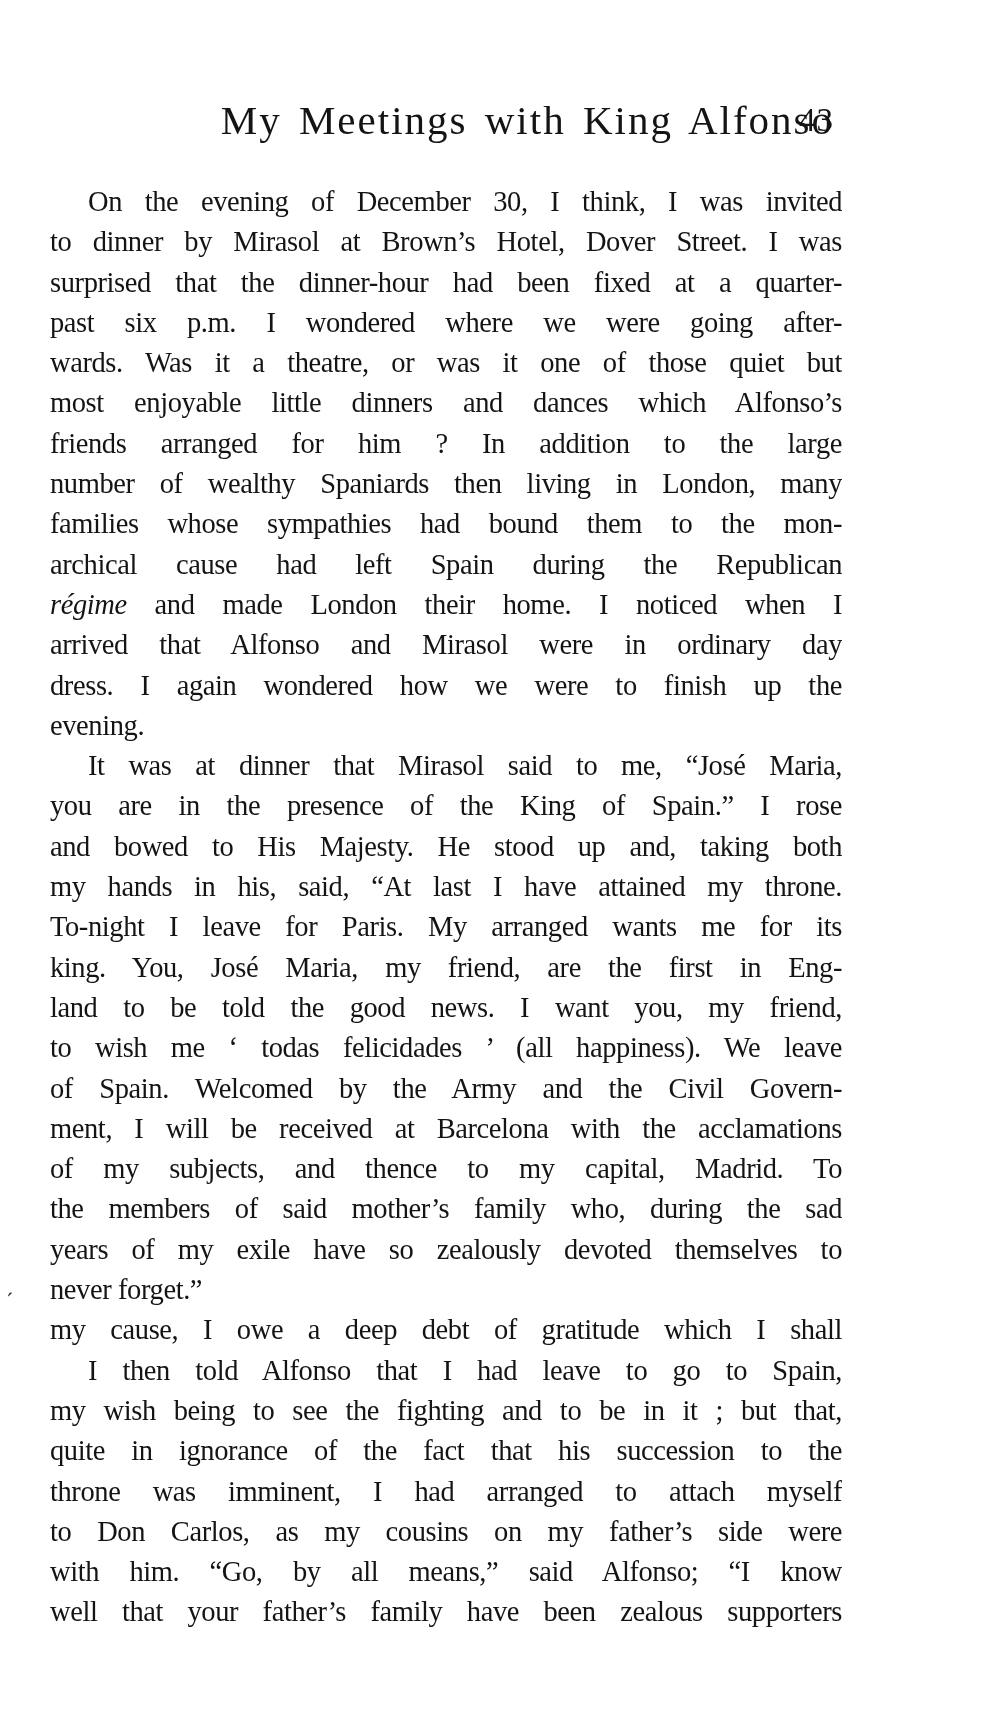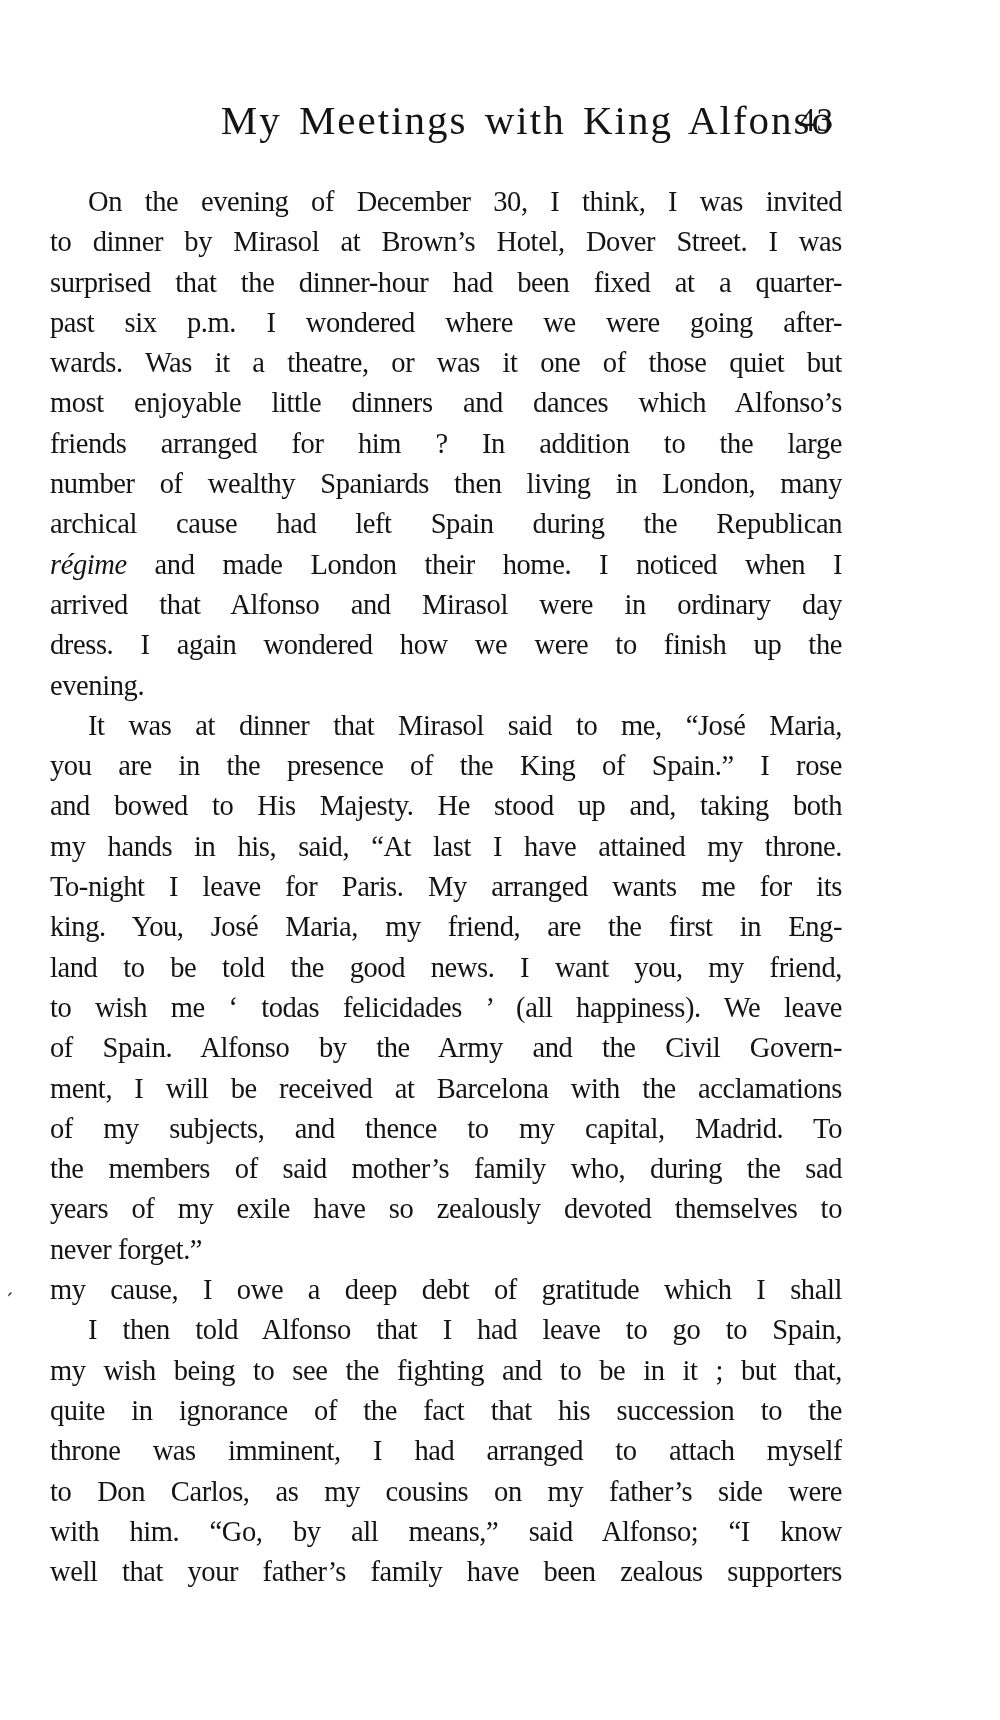--- a/index.html
+++ b/index.html
@@ -80,34 +80,35 @@
     </div>
     <div class="body-text">
         <div class="line indent"><span>On the evening of December 30, I think, I was invited</span></div>
         <div class="line"><span>to dinner by Mirasol at Brown’s Hotel, Dover Street.  I was</span></div>
         <div class="line"><span>surprised that the dinner-hour had been fixed at a quarter-</span></div>
         <div class="line"><span>past six p.m.  I wondered where we were going after-</span></div>
         <div class="line"><span>wards.  Was it a theatre, or was it one of those quiet but</span></div>
         <div class="line"><span>most enjoyable little dinners and dances which Alfonso’s</span></div>
         <div class="line"><span>friends arranged for him ?  In addition to the large</span></div>
         <div class="line"><span>number of wealthy Spaniards then living in London, many</span></div>
+        <div class="line"><span>families whose sympathies had bound them to the mon-</span></div>
         <div class="line"><span>archical cause had left Spain during the Republican</span></div>
         <div class="line"><span class="italic">régime</span><span> and made London their home.  I noticed when I</span></div>
         <div class="line"><span>arrived that Alfonso and Mirasol were in ordinary day</span></div>
         <div class="line"><span>dress.  I again wondered how we were to finish up the</span></div>
         <div class="line last"><span>evening.</span></div>
         <div class="line indent"><span>It was at dinner that Mirasol said to me, “José Maria,</span></div>
         <div class="line"><span>you are in the presence of the King of Spain.”  I rose</span></div>
         <div class="line"><span>and bowed to His Majesty.  He stood up and, taking both</span></div>
         <div class="line"><span>my hands in his, said, “At last I have attained my throne.</span></div>
         <div class="line"><span>To-night I leave for Paris.  My arranged wants me for its</span></div>
         <div class="line"><span>king.  You, José Maria, my friend, are the first in Eng-</span></div>
         <div class="line"><span>land to be told the good news.  I want you, my friend,</span></div>
         <div class="line"><span>to wish me ‘ todas felicidades ’ (all happiness).  We leave</span></div>
-        <div class="line"><span>of Spain.  Alfonso by the Army and the Civil Govern-</span></div>
+        <div class="line"><span>of Spain.  Welcomed by the Army and the Civil Govern-</span></div>
         <div class="line"><span>ment, I will be received at Barcelona with the acclamations</span></div>
         <div class="line"><span>of my subjects, and thence to my capital, Madrid.  To</span></div>
         <div class="line"><span>the members of said mother’s family who, during the sad</span></div>
         <div class="line"><span>years of my exile have so zealously devoted themselves to</span></div>
         <div class="line last"><span>never forget.”</span></div>
         <div class="line"><span>my cause, I owe a deep debt of gratitude which I shall</span></div>
         <div class="line indent"><span>I then told Alfonso that I had leave to go to Spain,</span></div>
         <div class="line"><span>my wish being to see the fighting and to be in it ; but that,</span></div>
         <div class="line"><span>quite in ignorance of the fact that his succession to the</span></div>
         <div class="line"><span>throne was imminent, I had arranged to attach myself</span></div>

